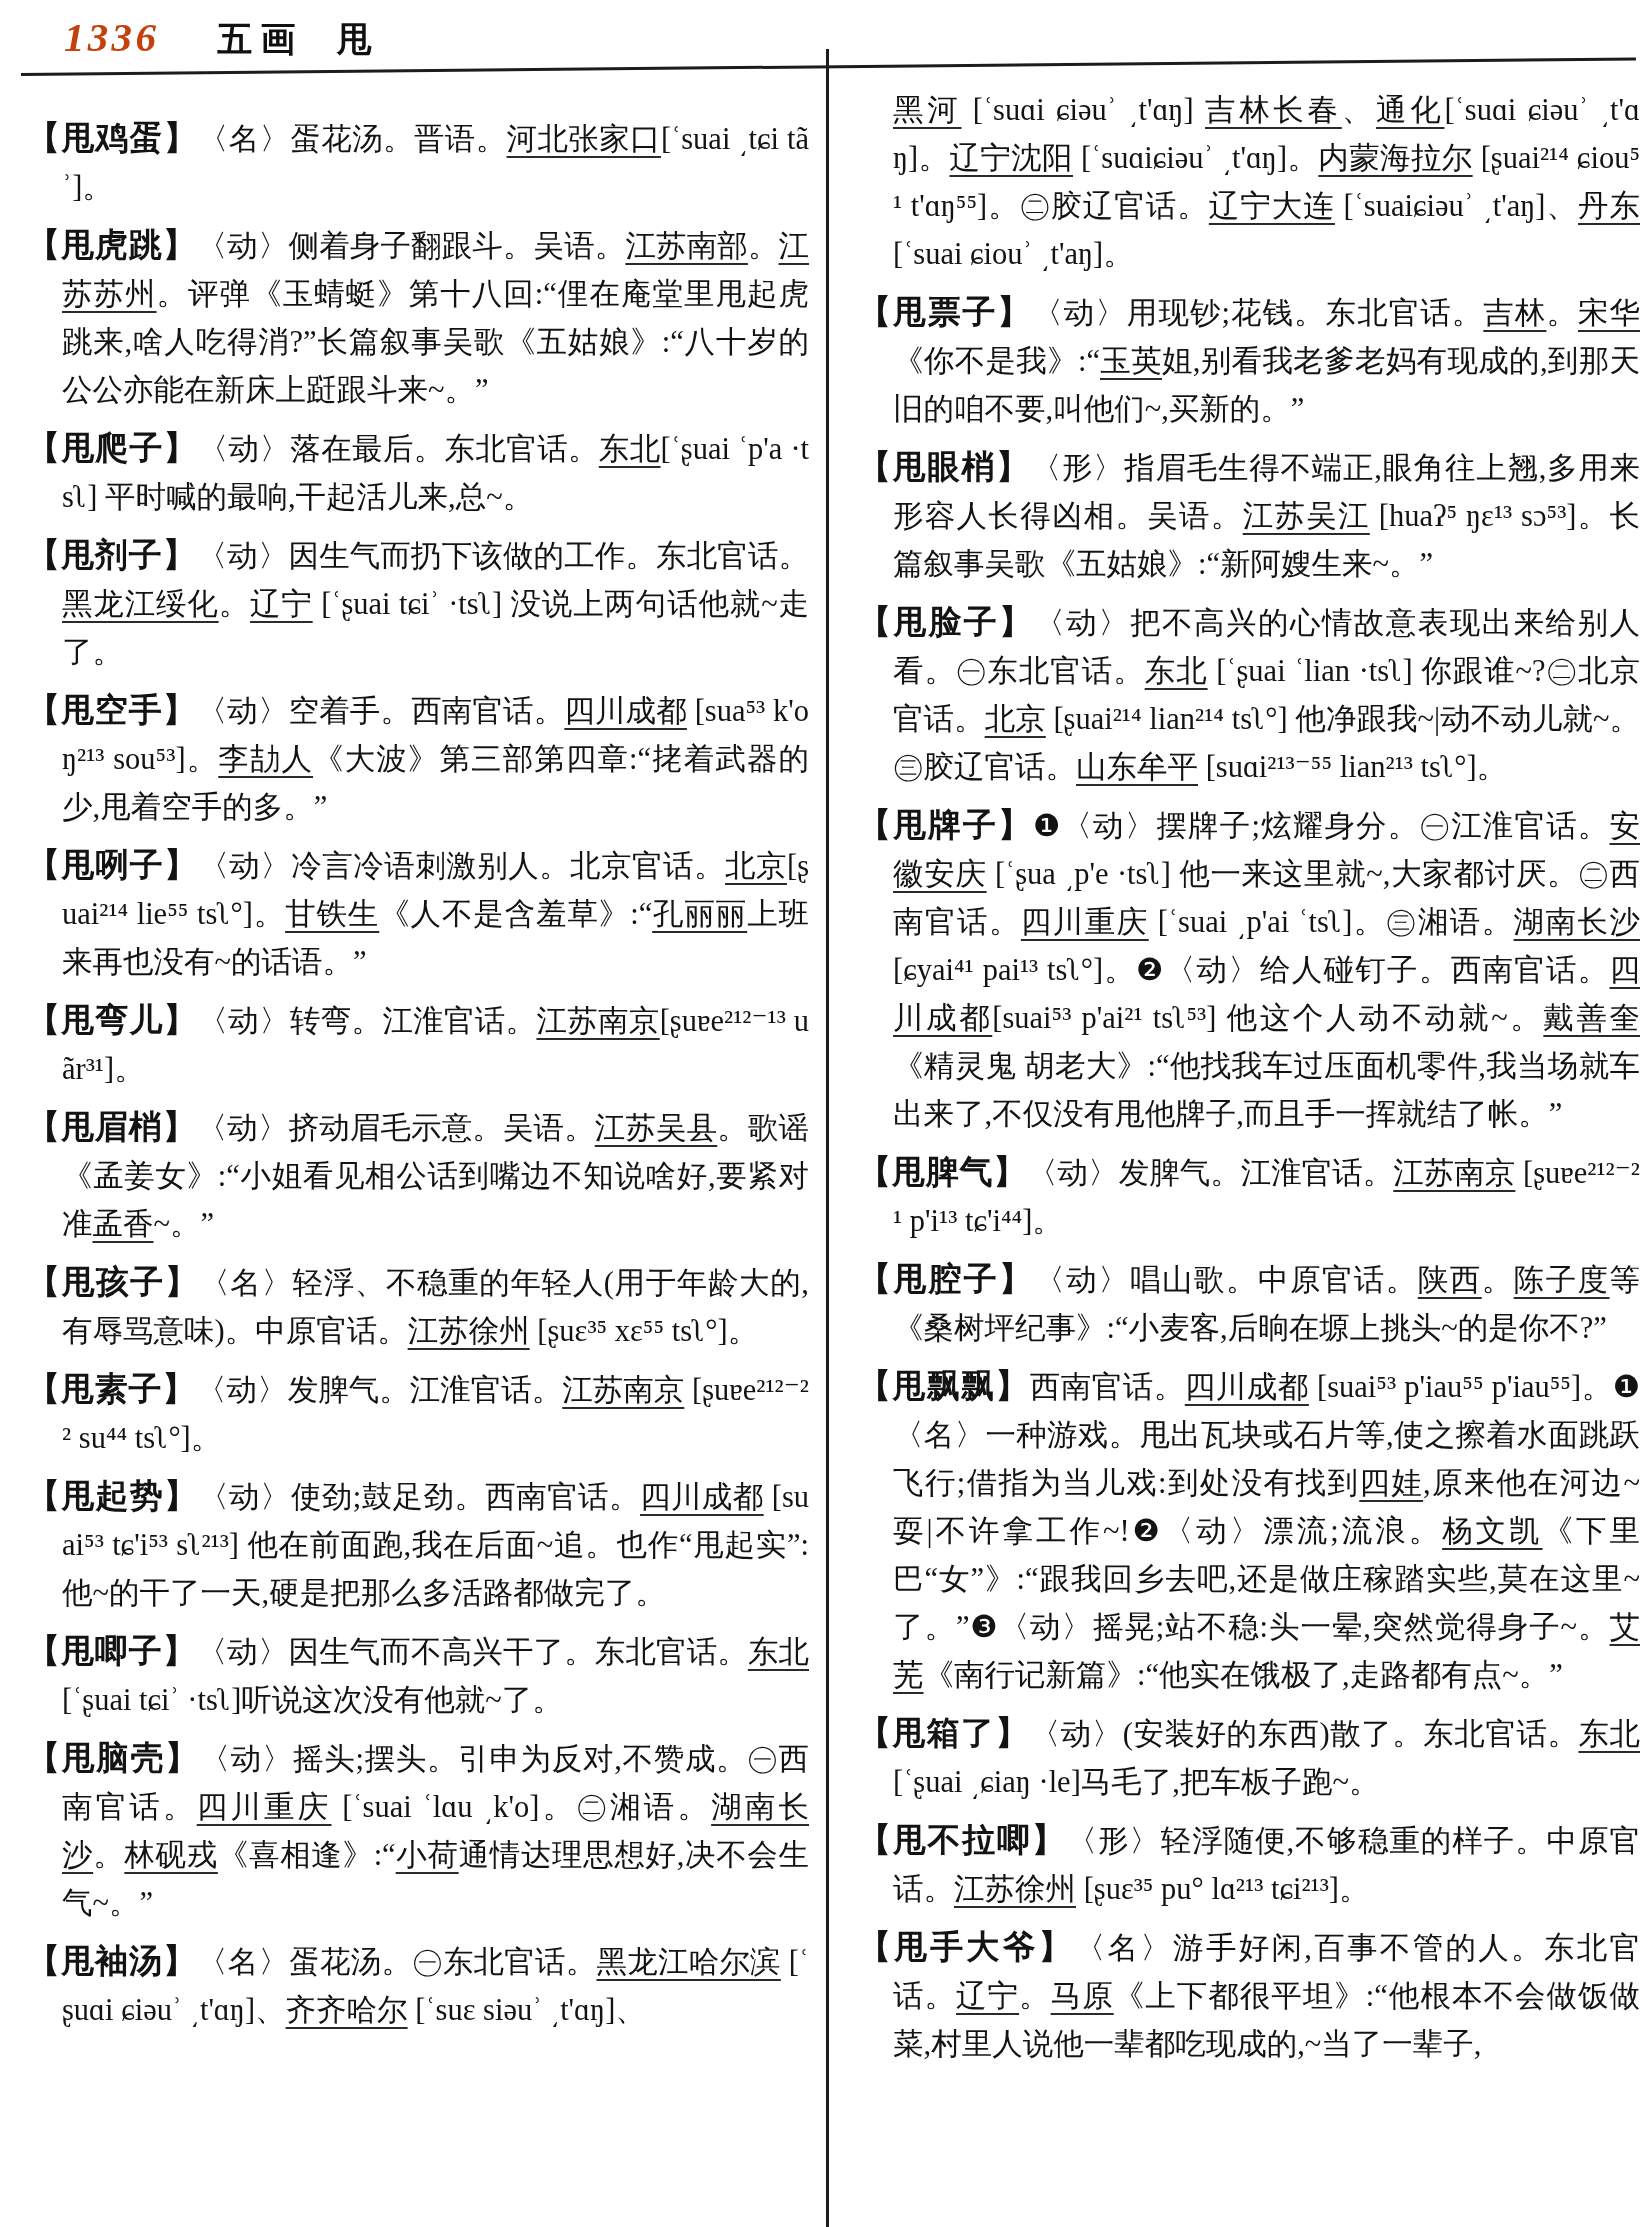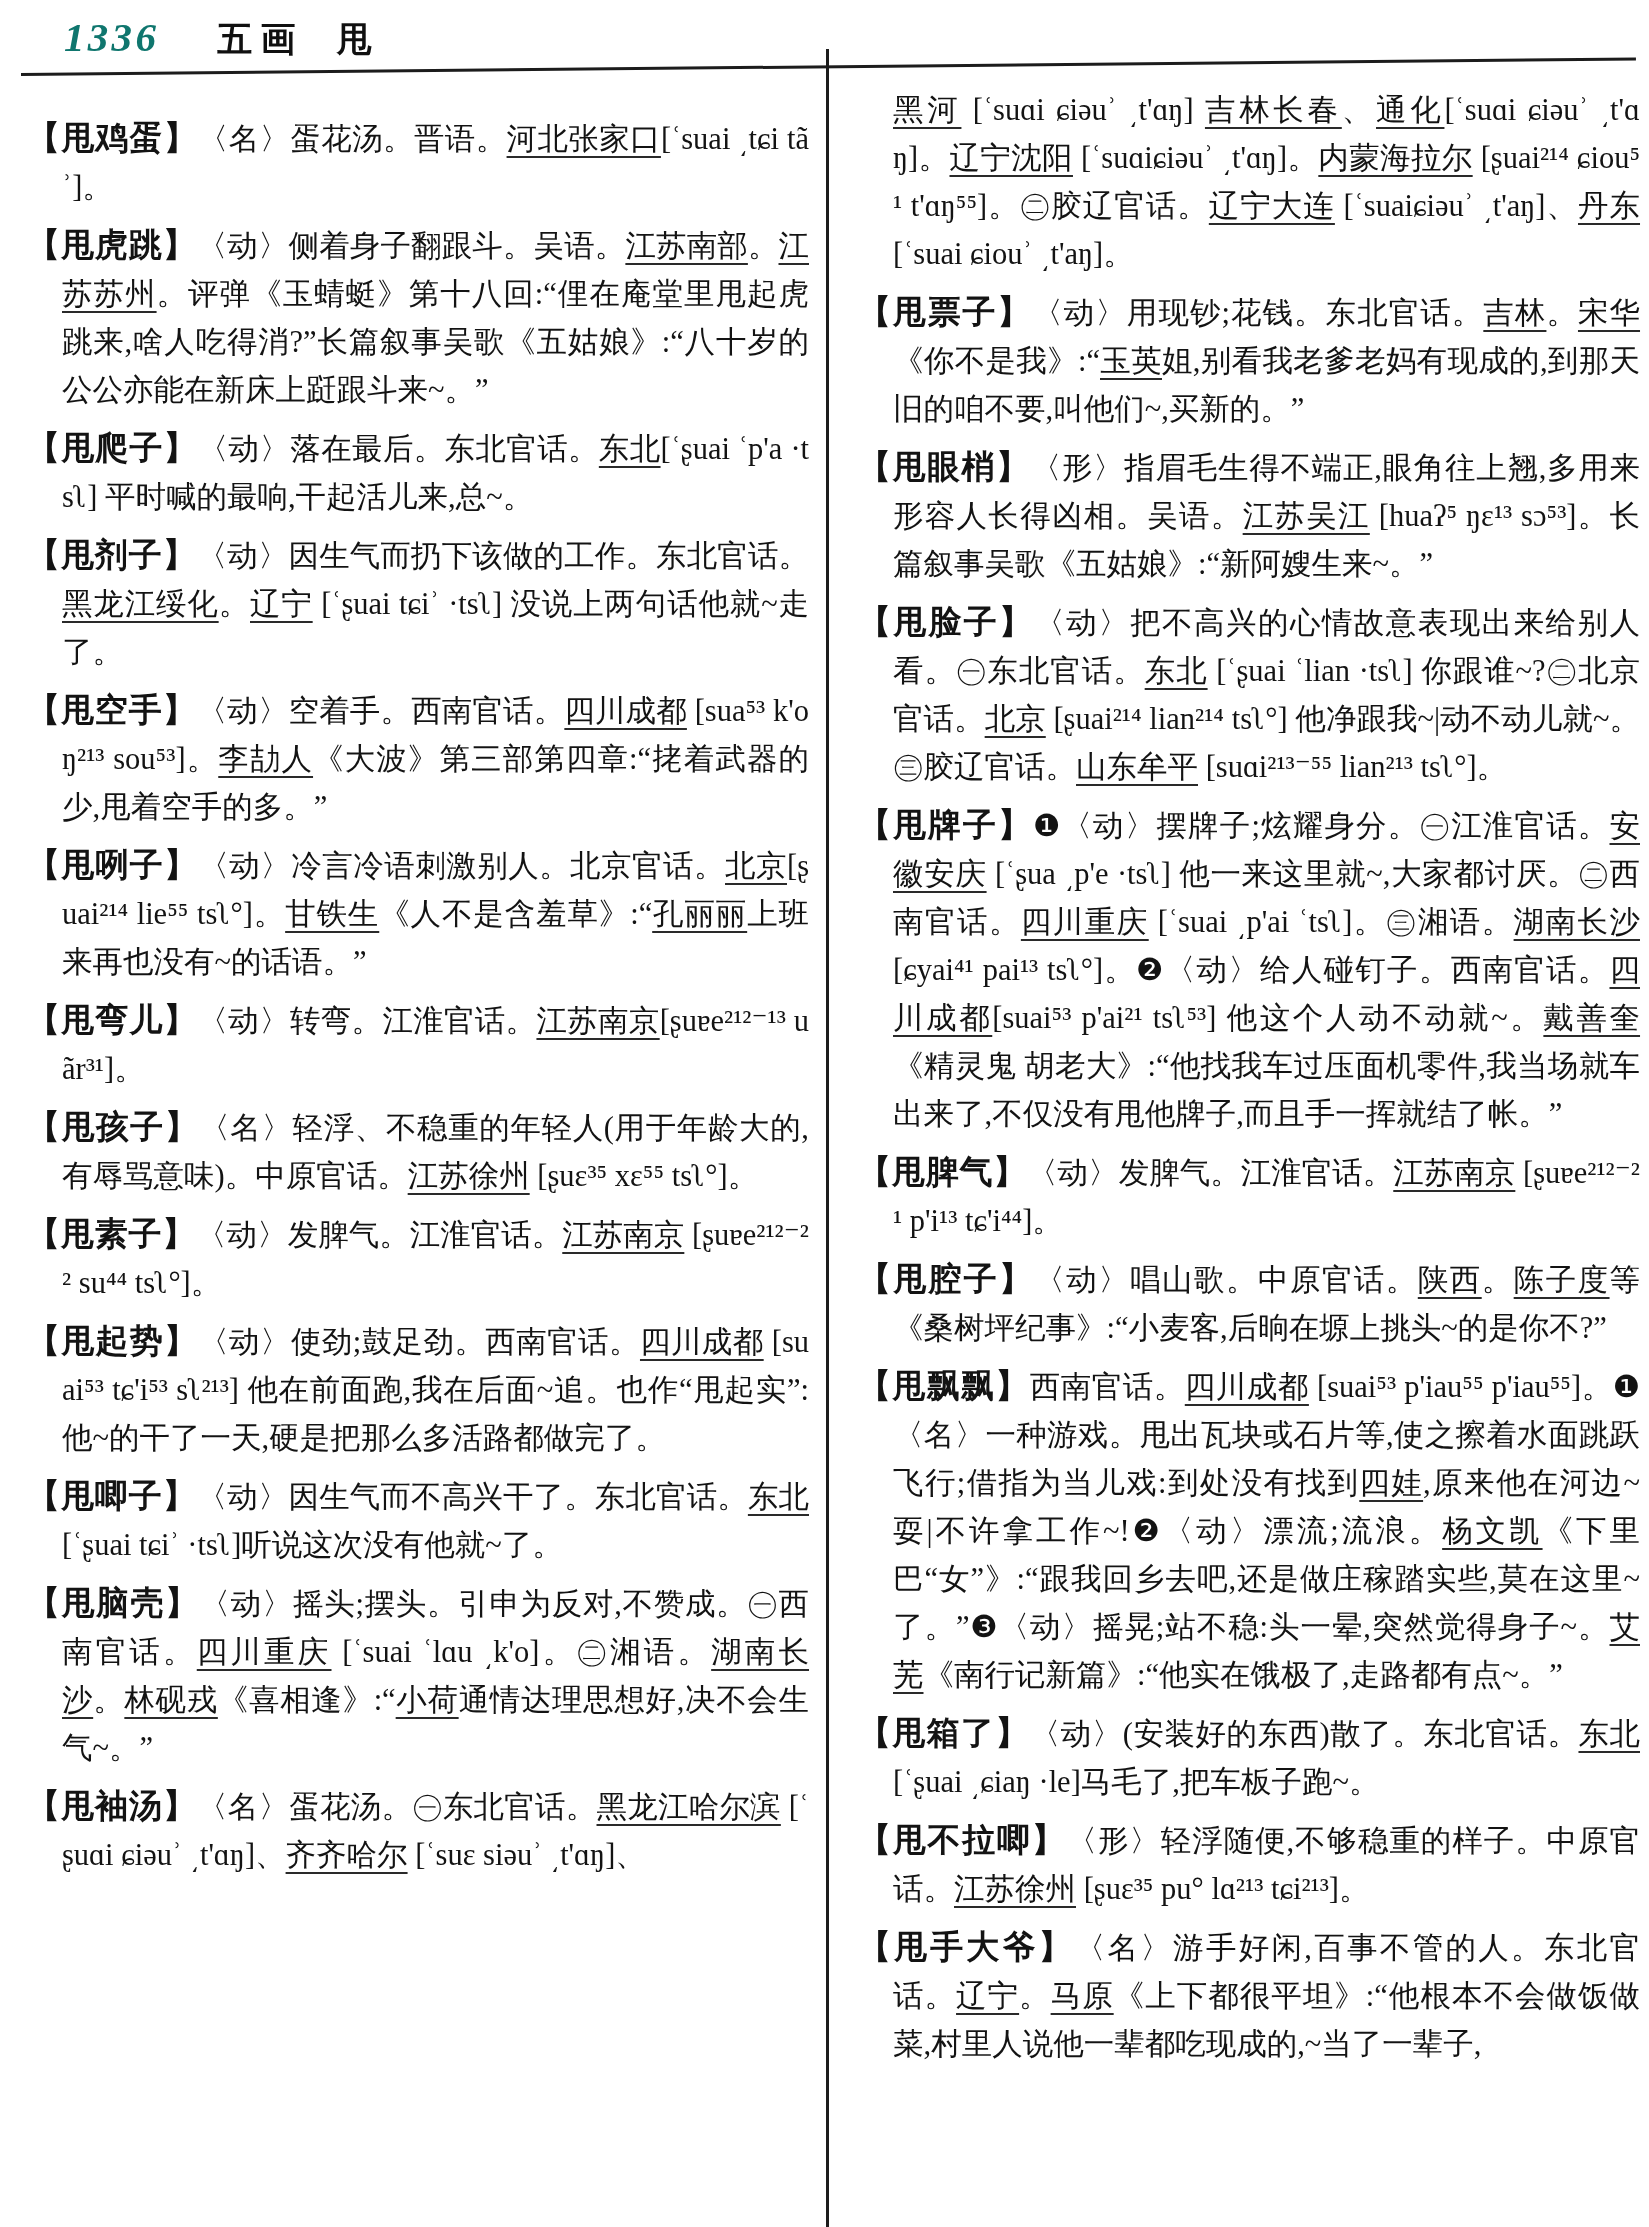--- a/index.html
+++ b/index.html
@@ -4,21 +4,21 @@
 <style>
   html,body{margin:0;padding:0;}
   body{
     width:1650px;height:2227px;position:relative;overflow:hidden;
     background:#ffffff;color:#131313;
     font-family:"Liberation Serif","DejaVu Serif",serif;
   }
   .pagehead{position:absolute;top:13.2px;left:64px;white-space:nowrap;}
   .pageno{
     font-size:41px;font-weight:bold;font-style:italic;
-    letter-spacing:3.3px;color:#0f766e;
+    letter-spacing:3.3px;color:#c2410c;
   }
   .section{
     font-size:35px;font-weight:bold;margin-left:58px;letter-spacing:8.2px;color:#101010;
   }
   .headchar{font-size:35px;font-weight:bold;margin-left:33px;color:#101010;}
   .toprule{
     position:absolute;left:21.4px;top:73px;width:1615px;height:2.5px;background:#1c1c1c;
     transform:rotate(-0.55deg);transform-origin:left center;
   }
   .divider{position:absolute;left:826px;top:49px;width:2.5px;height:2178px;background:#1c1c1c;}
@@ -50,20 +50,21 @@
 <div class="divider"></div>
 
 <div class="col" id="col-left">
     <div class="entry"><span class="hw">【甩鸡蛋】</span><span>〈名〉蛋花汤。晋语。</span><span class="pn">河北张家口</span><span>[ʿsuai ͵tɕi tãʾ]。</span></div>
     <div class="entry"><span class="hw">【甩虎跳】</span><span>〈动〉侧着身子翻跟斗。吴语。</span><span class="pn">江苏南部</span><span>。</span><span class="pn">江苏苏州</span><span>。评弹《玉蜻蜓》第十八回:“俚在庵堂里甩起虎跳来,啥人吃得消?”长篇叙事吴歌《五姑娘》:“八十岁的公公亦能在新床上跹跟斗来~。”</span></div>
     <div class="entry"><span class="hw">【甩爬子】</span><span>〈动〉落在最后。东北官话。</span><span class="pn">东北</span><span>[ʿʂuai ʿp'a ·tsʅ] 平时喊的最响,干起活儿来,总~。</span></div>
     <div class="entry"><span class="hw">【甩剂子】</span><span>〈动〉因生气而扔下该做的工作。东北官话。</span><span class="pn">黑龙江绥化</span><span>。</span><span class="pn">辽宁</span><span> [ʿʂuai tɕiʾ ·tsʅ] 没说上两句话他就~走了。</span></div>
     <div class="entry"><span class="hw">【甩空手】</span><span>〈动〉空着手。西南官话。</span><span class="pn">四川成都</span><span> [sua⁵³ k'oŋ²¹³ sou⁵³]。</span><span class="pn">李劼人</span><span>《大波》第三部第四章:“㧯着武器的少,甩着空手的多。”</span></div>
     <div class="entry"><span class="hw">【甩咧子】</span><span>〈动〉冷言冷语刺激别人。北京官话。</span><span class="pn">北京</span><span>[ʂuai²¹⁴ lie⁵⁵ tsʅ°]。</span><span class="pn">甘铁生</span><span>《人不是含羞草》:“</span><span class="pn">孔丽丽</span><span>上班来再也没有~的话语。”</span></div>
     <div class="entry"><span class="hw">【甩弯儿】</span><span>〈动〉转弯。江淮官话。</span><span class="pn">江苏南京</span><span>[ʂuɐe²¹²⁻¹³ uãr³¹]。</span></div>
+    <div class="entry"><span class="hw">【甩眉梢】</span><span>〈动〉挤动眉毛示意。吴语。</span><span class="pn">江苏吴县</span><span>。歌谣《孟姜女》:“小姐看见相公话到嘴边不知说啥好,要紧对准</span><span class="pn">孟香</span><span>~。”</span></div>
     <div class="entry"><span class="hw">【甩孩子】</span><span>〈名〉轻浮、不稳重的年轻人(用于年龄大的,有辱骂意味)。中原官话。</span><span class="pn">江苏徐州</span><span> [ʂuɛ³⁵ xɛ⁵⁵ tsʅ°]。</span></div>
     <div class="entry"><span class="hw">【甩素子】</span><span>〈动〉发脾气。江淮官话。</span><span class="pn">江苏南京</span><span> [ʂuɐe²¹²⁻²² su⁴⁴ tsʅ°]。</span></div>
     <div class="entry"><span class="hw">【甩起势】</span><span>〈动〉使劲;鼓足劲。西南官话。</span><span class="pn">四川成都</span><span> [suai⁵³ tɕ'i⁵³ sʅ²¹³] 他在前面跑,我在后面~追。也作“甩起实”:他~的干了一天,硬是把那么多活路都做完了。</span></div>
     <div class="entry"><span class="hw">【甩唧子】</span><span>〈动〉因生气而不高兴干了。东北官话。</span><span class="pn">东北</span><span> [ʿʂuai tɕiʾ ·tsʅ]听说这次没有他就~了。</span></div>
     <div class="entry"><span class="hw">【甩脑壳】</span><span>〈动〉摇头;摆头。引申为反对,不赞成。㊀西南官话。</span><span class="pn">四川重庆</span><span> [ʿsuai ʿlɑu ͵k'o]。㊁湘语。</span><span class="pn">湖南长沙</span><span>。</span><span class="pn">林砚戎</span><span>《喜相逢》:“</span><span class="pn">小荷</span><span>通情达理思想好,决不会生气~。”</span></div>
     <div class="entry"><span class="hw">【甩袖汤】</span><span>〈名〉蛋花汤。㊀东北官话。</span><span class="pn">黑龙江哈尔滨</span><span> [ʿʂuɑi ɕiəuʾ ͵t'ɑŋ]、</span><span class="pn">齐齐哈尔</span><span> [ʿsuɛ siəuʾ ͵t'ɑŋ]、</span></div>
   </div>
 <div class="col" id="col-right">
     <div class="entry cont"><span class="pn">黑河</span><span> [ʿsuɑi ɕiəuʾ ͵t'ɑŋ] </span><span class="pn">吉林长春</span><span>、</span><span class="pn">通化</span><span>[ʿsuɑi ɕiəuʾ ͵t'ɑŋ]。</span><span class="pn">辽宁沈阳</span><span> [ʿsuɑiɕiəuʾ ͵t'ɑŋ]。</span><span class="pn">内蒙海拉尔</span><span> [ʂuai²¹⁴ ɕiou⁵¹ t'ɑŋ⁵⁵]。㊁胶辽官话。</span><span class="pn">辽宁大连</span><span> [ʿsuaiɕiəuʾ ͵t'aŋ]、</span><span class="pn">丹东</span><span>[ʿsuai ɕiouʾ ͵t'aŋ]。</span></div>
     <div class="entry"><span class="hw">【甩票子】</span><span>〈动〉用现钞;花钱。东北官话。</span><span class="pn">吉林</span><span>。</span><span class="pn">宋华</span><span>《你不是我》:“</span><span class="pn">玉英</span><span>姐,别看我老爹老妈有现成的,到那天旧的咱不要,叫他们~,买新的。”</span></div>

